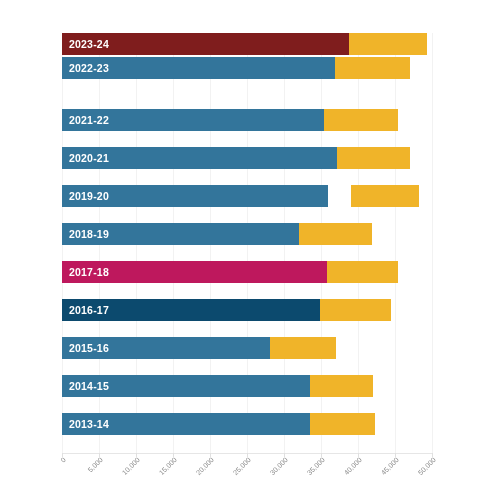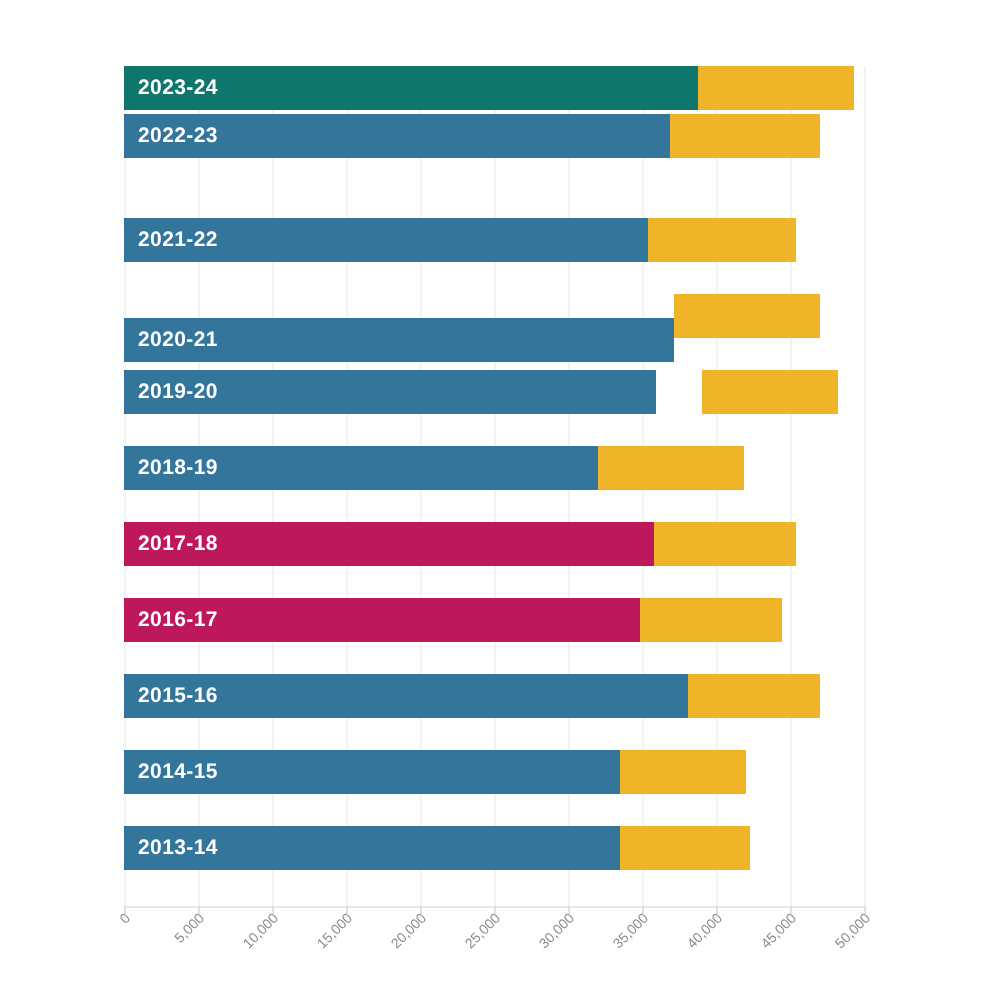--- a/index.html
+++ b/index.html
@@ -92,39 +92,39 @@
       <div class="gridline" style="left: 74px;"></div>
       <div class="gridline" style="left: 111px;"></div>
       <div class="gridline" style="left: 148px;"></div>
       <div class="gridline" style="left: 185px;"></div>
       <div class="gridline" style="left: 222px;"></div>
       <div class="gridline" style="left: 259px;"></div>
       <div class="gridline" style="left: 296px;"></div>
       <div class="gridline" style="left: 333px;"></div>
       <div class="gridline" style="left: 370px;"></div>
       <div class="bar-row" style="top: 0px;">
-        <div class="seg seg-blue" style="width: 287.12px; background: #0f766e;">
+        <div class="seg seg-blue" style="width: 287.12px; background: #7f1d1d;">
           <span class="bar-label">2023-24</span>
         </div>
         <div class="seg seg-yellow" style="width: 77.7px; background: rgb(240, 180, 41);"></div>
       </div>
       <div class="bar-row" style="top: 24px;">
         <div class="seg seg-blue" style="width: 273.06px; background: rgb(51, 117, 155);">
           <span class="bar-label">2022-23</span>
         </div>
         <div class="seg seg-yellow" style="width: 74.74px; background: rgb(240, 180, 41);"></div>
       </div>
       <div class="bar-row" style="top: 76px;">
         <div class="seg seg-blue" style="width: 261.96px; background: rgb(51, 117, 155);">
           <span class="bar-label">2021-22</span>
         </div>
         <div class="seg seg-yellow" style="width: 74px; background: rgb(240, 180, 41);"></div>
       </div>
       <div class="bar-row" style="top: 114px;">
-        <div class="seg seg-blue" style="width: 275.28px; background: rgb(51, 117, 155); margin-top: 12px;">
+        <div class="seg seg-blue" style="width: 275.28px; background: rgb(51, 117, 155);">
           <span class="bar-label">2020-21</span>
         </div>
         <div class="seg seg-yellow" style="width: 72.52px; background: rgb(240, 180, 41);"></div>
       </div>
       <div class="bar-row" style="top: 152px; gap: 23px;">
         <div class="seg seg-blue" style="width: 265.66px; background: rgb(51, 117, 155);">
           <span class="bar-label">2019-20</span>
         </div>
         <div class="seg seg-yellow" style="width: 68.82px; background: rgb(240, 180, 41);"></div>
       </div>
@@ -134,27 +134,27 @@
         </div>
         <div class="seg seg-yellow" style="width: 73.26px; background: rgb(240, 180, 41);"></div>
       </div>
       <div class="bar-row" style="top: 228px;">
         <div class="seg seg-blue" style="width: 265px; background: #be185d;">
           <span class="bar-label">2017-18</span>
         </div>
         <div class="seg seg-yellow" style="width: 71.04px; background: rgb(240, 180, 41);"></div>
       </div>
       <div class="bar-row" style="top: 266px;">
-        <div class="seg seg-blue" style="width: 258.26px; background: #be185d;">
+        <div class="seg seg-blue" style="width: 258.26px; background: #0c4a6e;">
           <span class="bar-label">2016-17</span>
         </div>
         <div class="seg seg-yellow" style="width: 70.3px; background: rgb(240, 180, 41);"></div>
       </div>
       <div class="bar-row" style="top: 304px;">
-        <div class="seg seg-blue" style="width: 282px; background: rgb(51, 117, 155); text-align: right;">
+        <div class="seg seg-blue" style="width: 208px; background: rgb(51, 117, 155); text-align: right;">
           <span class="bar-label">2015-16</span>
         </div>
         <div class="seg seg-yellow" style="width: 65.86px; background: rgb(240, 180, 41);"></div>
       </div>
       <div class="bar-row" style="top: 342px;">
         <div class="seg seg-blue" style="width: 247.9px; background: rgb(51, 117, 155);">
           <span class="bar-label">2014-15</span>
         </div>
         <div class="seg seg-yellow" style="width: 62.9px; background: rgb(240, 180, 41);"></div>
       </div>

